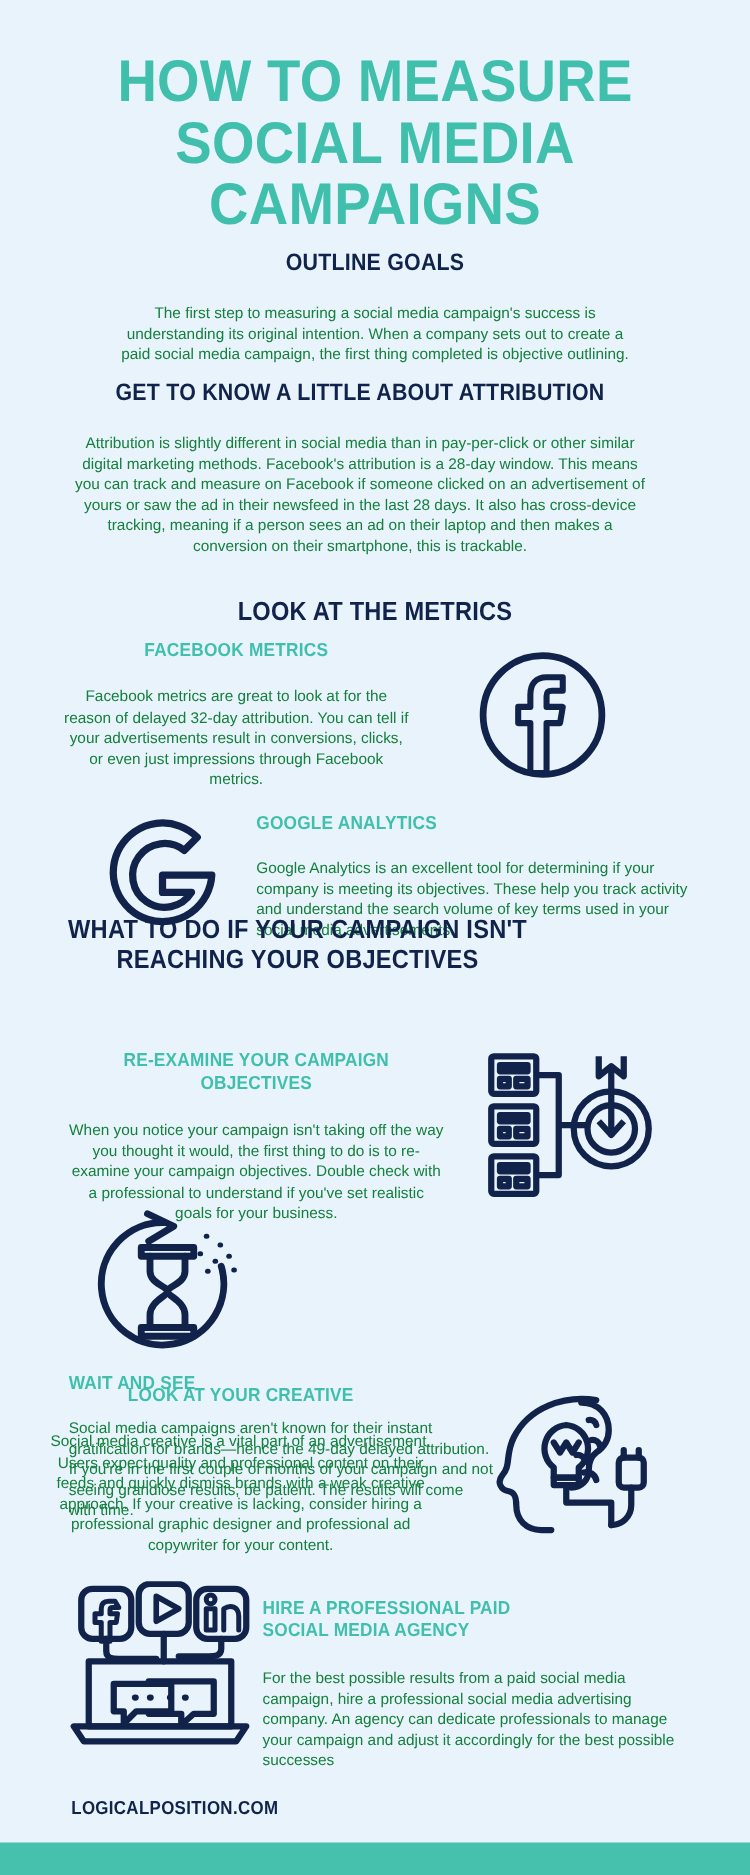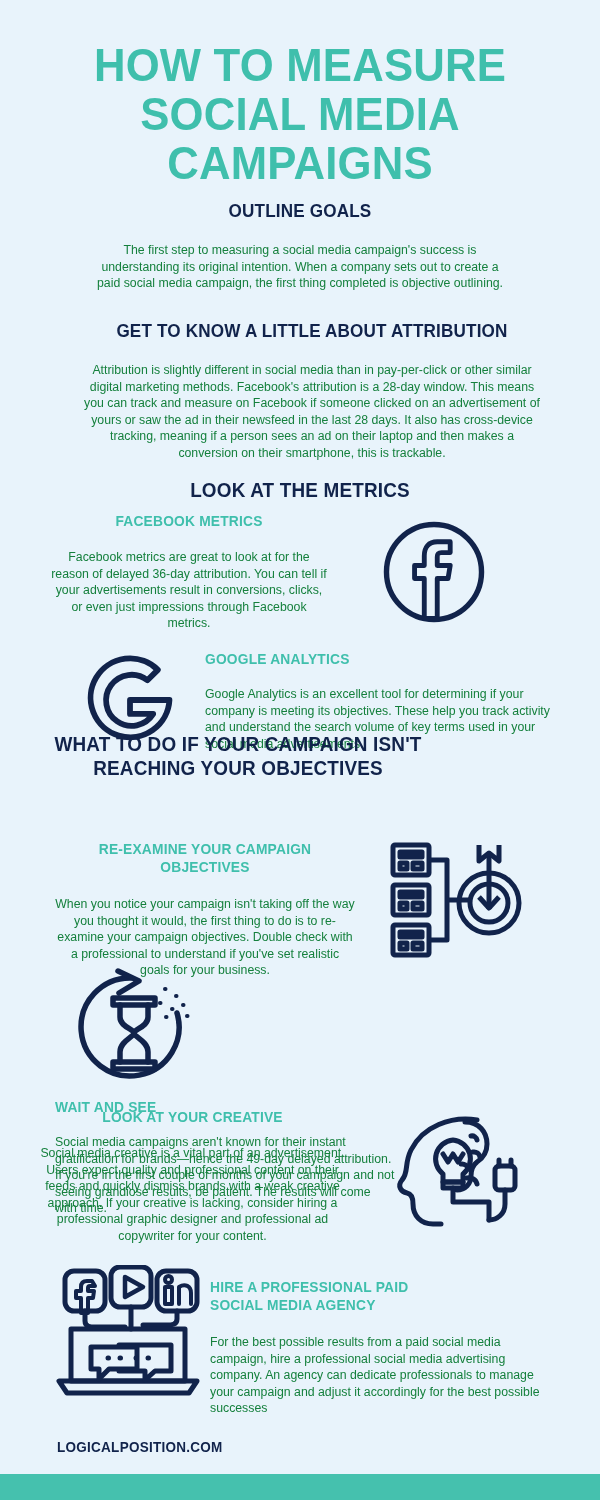--- a/index.html
+++ b/index.html
@@ -78,33 +78,33 @@
 
 <div class="page">
 
   <div class="main-title cond">HOW TO MEASURE SOCIAL MEDIA CAMPAIGNS</div>
 
   <div class="block" style="left:0;top:200px;width:600px;">
     <div class="sec-head cond">OUTLINE GOALS</div>
     <p class="body center" style="margin:20px auto 0;width:420px;">The first step to measuring a social media campaign's success is understanding its original intention. When a company sets out to create a paid social media campaign, the first thing completed is objective outlining.</p>
   </div>
 
-  <div class="block" style="left:0;top:320px;width:576px;margin-left:24px;">
+  <div class="block" style="left:0;top:304px;width:576px;">
     <div class="sec-head cond">GET TO KNOW A LITTLE ABOUT ATTRIBUTION</div>
     <p class="body center" style="margin:20px auto 0;width:460px;">Attribution is slightly different in social media than in pay-per-click or other similar digital marketing methods. Facebook's attribution is a 28-day window. This means you can track and measure on Facebook if someone clicked on an advertisement of yours or saw the ad in their newsfeed in the last 28 days. It also has cross-device tracking, meaning if a person sees an ad on their laptop and then makes a conversion on their smartphone, this is trackable.</p>
   </div>
 
   <div class="block" style="left:0;top:478px;width:600px;">
     <div class="sec-head big cond">LOOK AT THE METRICS</div>
   </div>
 
   <div class="block row" style="left:49px;top:512px;width:490px;">
     <div class="col-txt" style="width:280px;">
       <div class="sub-head cond center">FACEBOOK METRICS</div>
-      <p class="body center" style="margin-top:19px;">Facebook metrics are great to look at for the reason of delayed 36-day attribution. You can tell if your advertisements result in conversions, clicks, or even just impressions through Facebook metrics.</p>
+      <p class="body center" style="margin-top:19px;">Facebook metrics are great to look at for the reason of delayed 32-day attribution. You can tell if your advertisements result in conversions, clicks, or even just impressions through Facebook metrics.</p>
     </div>
     <div class="col-ico" style="width:210px;height:120px;">
       <svg width="108" height="108" viewBox="0 0 100 100" fill="none" stroke="#11234b" stroke-width="5">
         <circle cx="50" cy="50" r="44"></circle>
         <path d="M62 22 H53 C45 22 41 27 41 35 V44 H32 V56 H41 V93 H53 V56 H63 L65 44 H53 V36 C53 33 54 32 57 32 H65 V22 Z" stroke-width="4.5" stroke-linejoin="round"></path>
       </svg>
     </div>
   </div>
 
   <div class="block row" style="left:55px;top:640px;width:495px;">

